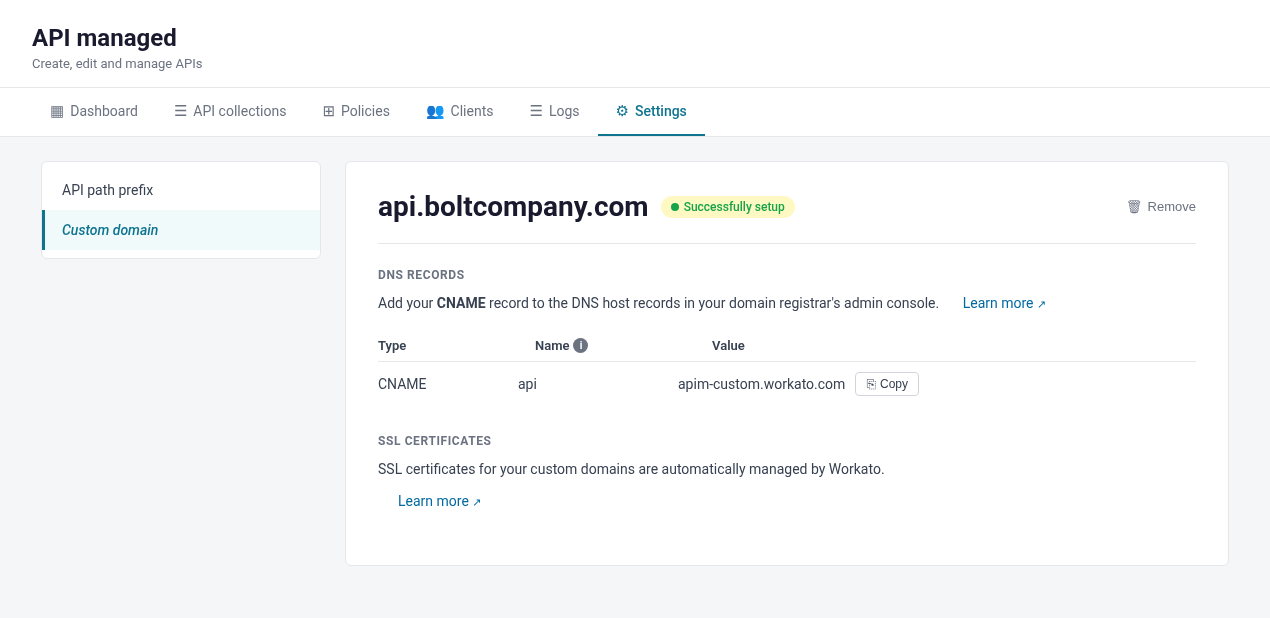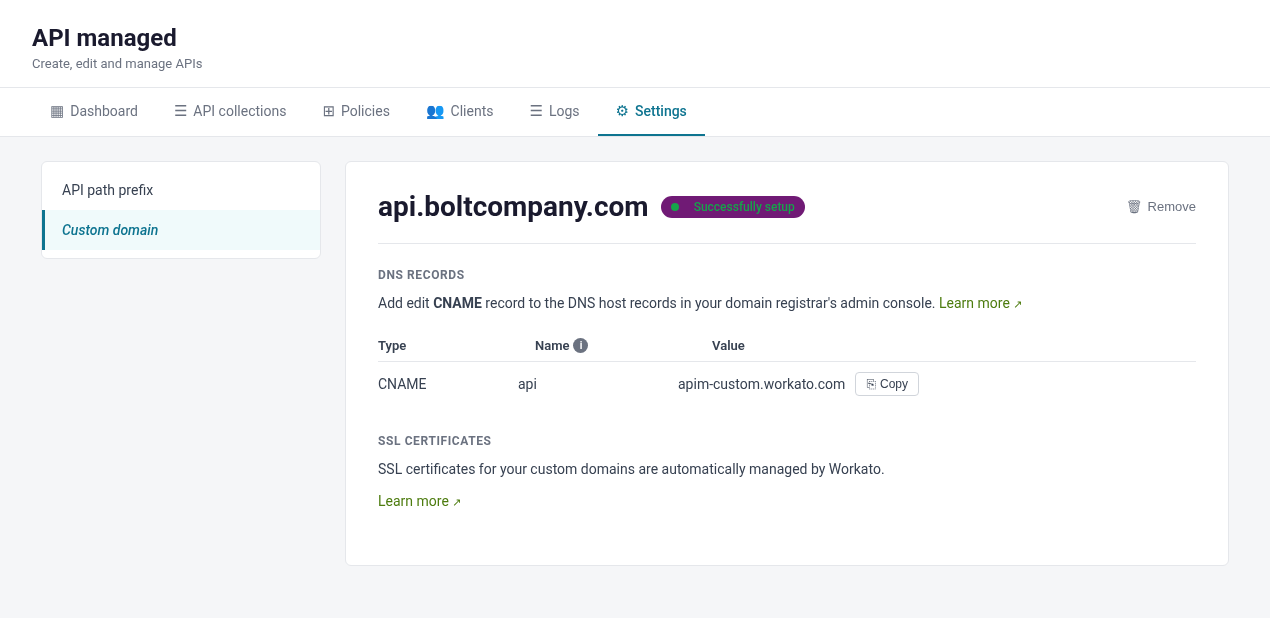--- a/index.html
+++ b/index.html
@@ -17,31 +17,31 @@
     .content-area { display: flex; padding: 24px 41px; gap: 24px; min-height: calc(100vh - 170px); }
 
     .sidebar { background: #fff; border: 1px solid #e5e7eb; border-radius: 6px; width: 280px; min-width: 280px; padding: 8px 0; height: fit-content; }
     .sidebar-item { padding: 12px 20px; font-size: 14px; color: #374151; cursor: pointer; }
     .sidebar-item.active { color: #0e7490; border-left: 3px solid #0e7490; padding-left: 17px; background: #f0fafb; font-weight: 500; font-style: italic; }
 
     .main-content { background: #fff; border: 1px solid #e5e7eb; border-radius: 6px; flex: 1; padding: 28px 32px; }
 
     .domain-header { display: flex; align-items: center; gap: 12px; padding-bottom: 20px; border-bottom: 1px solid #e5e7eb; margin-bottom: 24px; }
     .domain-name { font-size: 28px; font-weight: 700; color: #1a1a2e; }
-    .status-badge { display: flex; align-items: center; gap: 15px; background: #701a75; color: #16a34a; padding: 4px 10px; border-radius: 20px; font-size: 12px; font-weight: 500; }
+    .status-badge { display: flex; align-items: center; gap: 5px; background: #fef9c3; color: #16a34a; padding: 4px 10px; border-radius: 20px; font-size: 12px; font-weight: 500; }
     .status-dot { width: 8px; height: 8px; background: #16a34a; border-radius: 50%; }
     .remove-btn { margin-left: auto; display: flex; align-items: center; gap: 5px; color: #6b7280; font-size: 13px; cursor: pointer; border: none; background: none; }
 
     .section-title { font-size: 12px; font-weight: 700; color: #6b7280; letter-spacing: 0.05em; text-transform: uppercase; margin-bottom: 10px; }
 
     .section { margin-bottom: 28px; }
 
     .description { font-size: 14px; color: #374151; line-height: 1.6; margin-bottom: 12px; }
     .description strong { font-weight: 700; }
-    .learn-more { color: #4d7c0f; text-decoration: none; font-size: 14px; }
+    .learn-more { color: #0369a1; text-decoration: none; font-size: 14px; margin-left: 20px; }
     .ext-link-icon { font-size: 11px; }
 
     .dns-table { width: 100%; margin-top: 16px; }
     .dns-table-header { display: grid; grid-template-columns: 140px 160px 1fr; padding: 8px 0; border-bottom: 1px solid #e5e7eb; gap: 17px; }
     .dns-table-header-cell { font-size: 13px; font-weight: 600; color: #374151; display: flex; align-items: center; gap: 4px; }
     .info-icon { display: inline-flex; align-items: center; justify-content: center; width: 15px; height: 15px; background: #6b7280; color: #fff; border-radius: 50%; font-size: 10px; font-weight: 700; cursor: pointer; }
     .dns-table-row { display: grid; grid-template-columns: 140px 160px 1fr; padding: 10px 0; align-items: center; }
     .dns-cell { font-size: 14px; color: #374151; }
     .value-cell { display: flex; align-items: center; gap: 10px; }
     .copy-btn { display: flex; align-items: center; gap: 4px; border: 1px solid #d1d5db; border-radius: 4px; padding: 4px 10px; font-size: 12px; color: #374151; cursor: pointer; background: #fff; }
@@ -104,21 +104,21 @@
       </div>
       <button class="remove-btn">
         <span>🗑</span>
         <span>Remove</span>
       </button>
     </div>
 
     <div class="section">
       <div class="section-title">DNS RECORDS</div>
       <p class="description">
-        <span>Add edit </span><strong>CNAME</strong><span> record to the DNS host records in your domain registrar's admin console.</span>
+        <span>Add your </span><strong>CNAME</strong><span> record to the DNS host records in your domain registrar's admin console.</span>
         <a href="#" class="learn-more">
           <span>Learn more</span> <span class="ext-link-icon">↗</span>
         </a>
       </p>
 
       <div class="dns-table">
         <div class="dns-table-header">
           <div class="dns-table-header-cell">
             <span>Type</span>
           </div>

